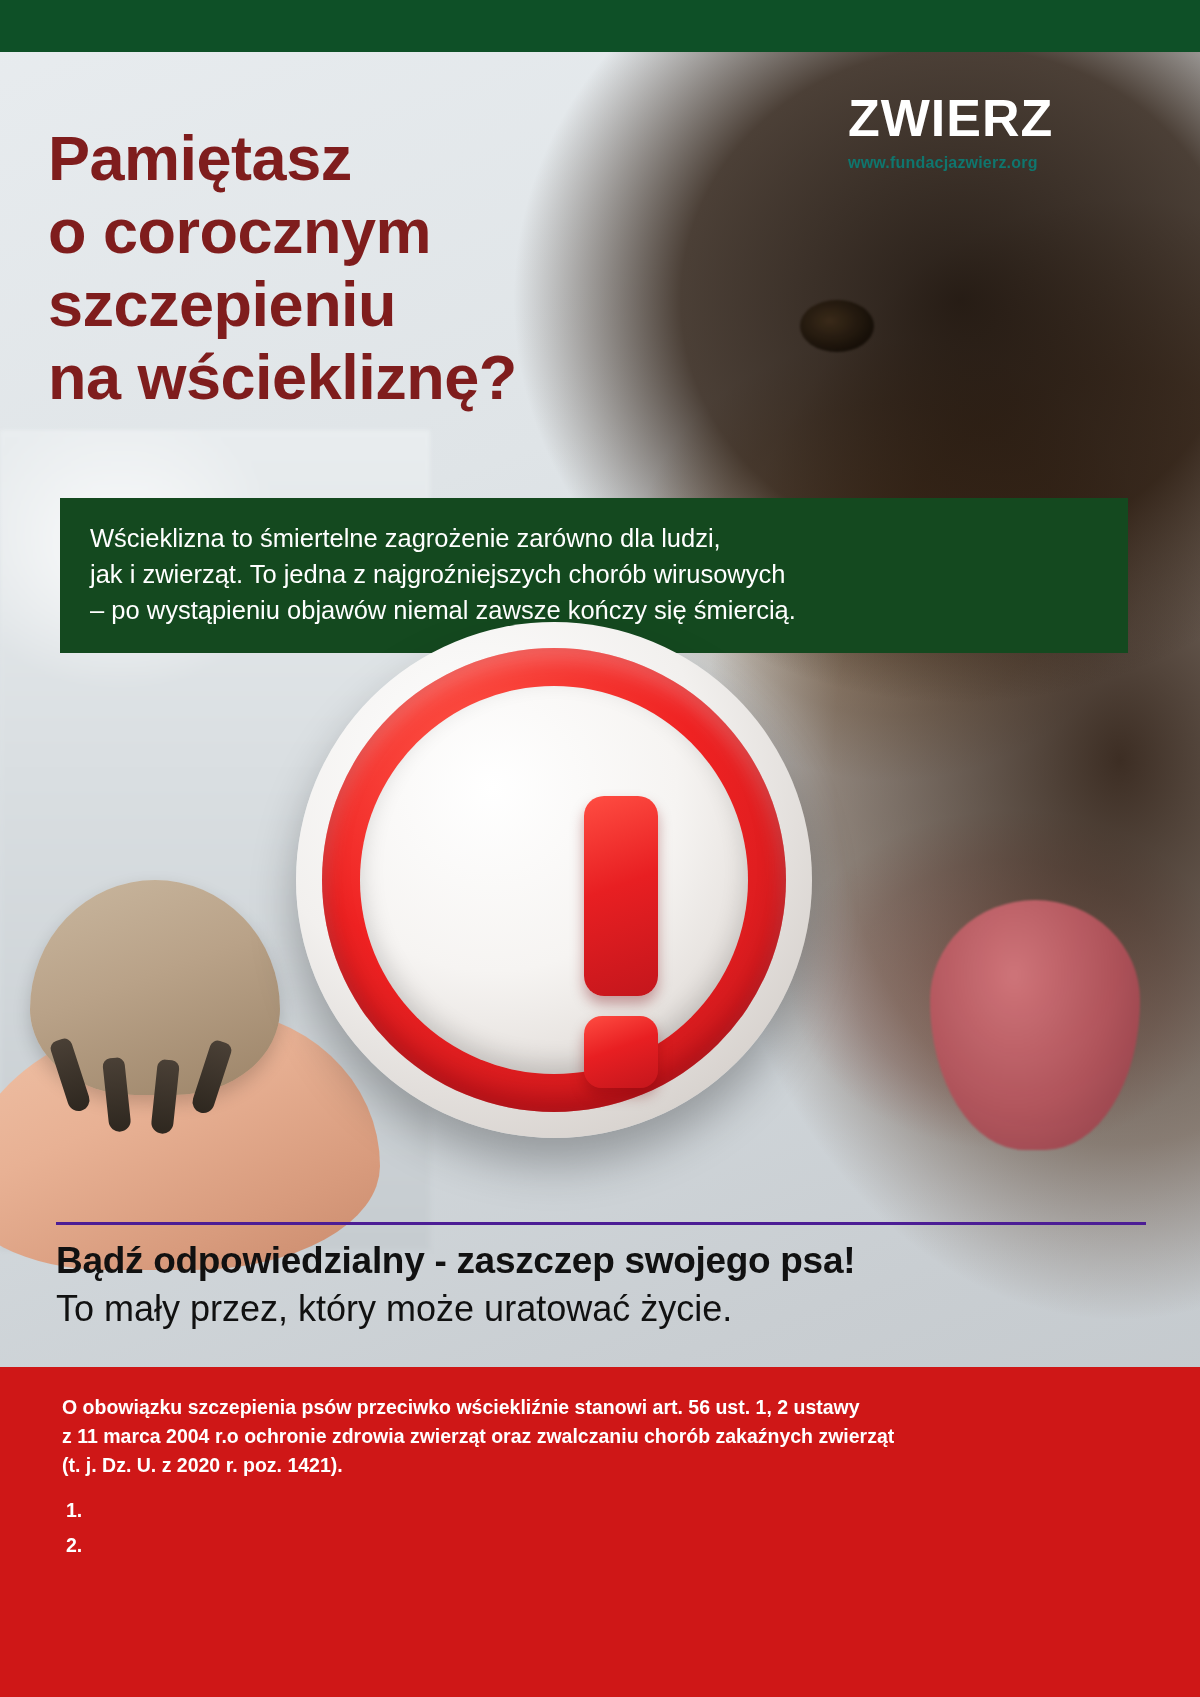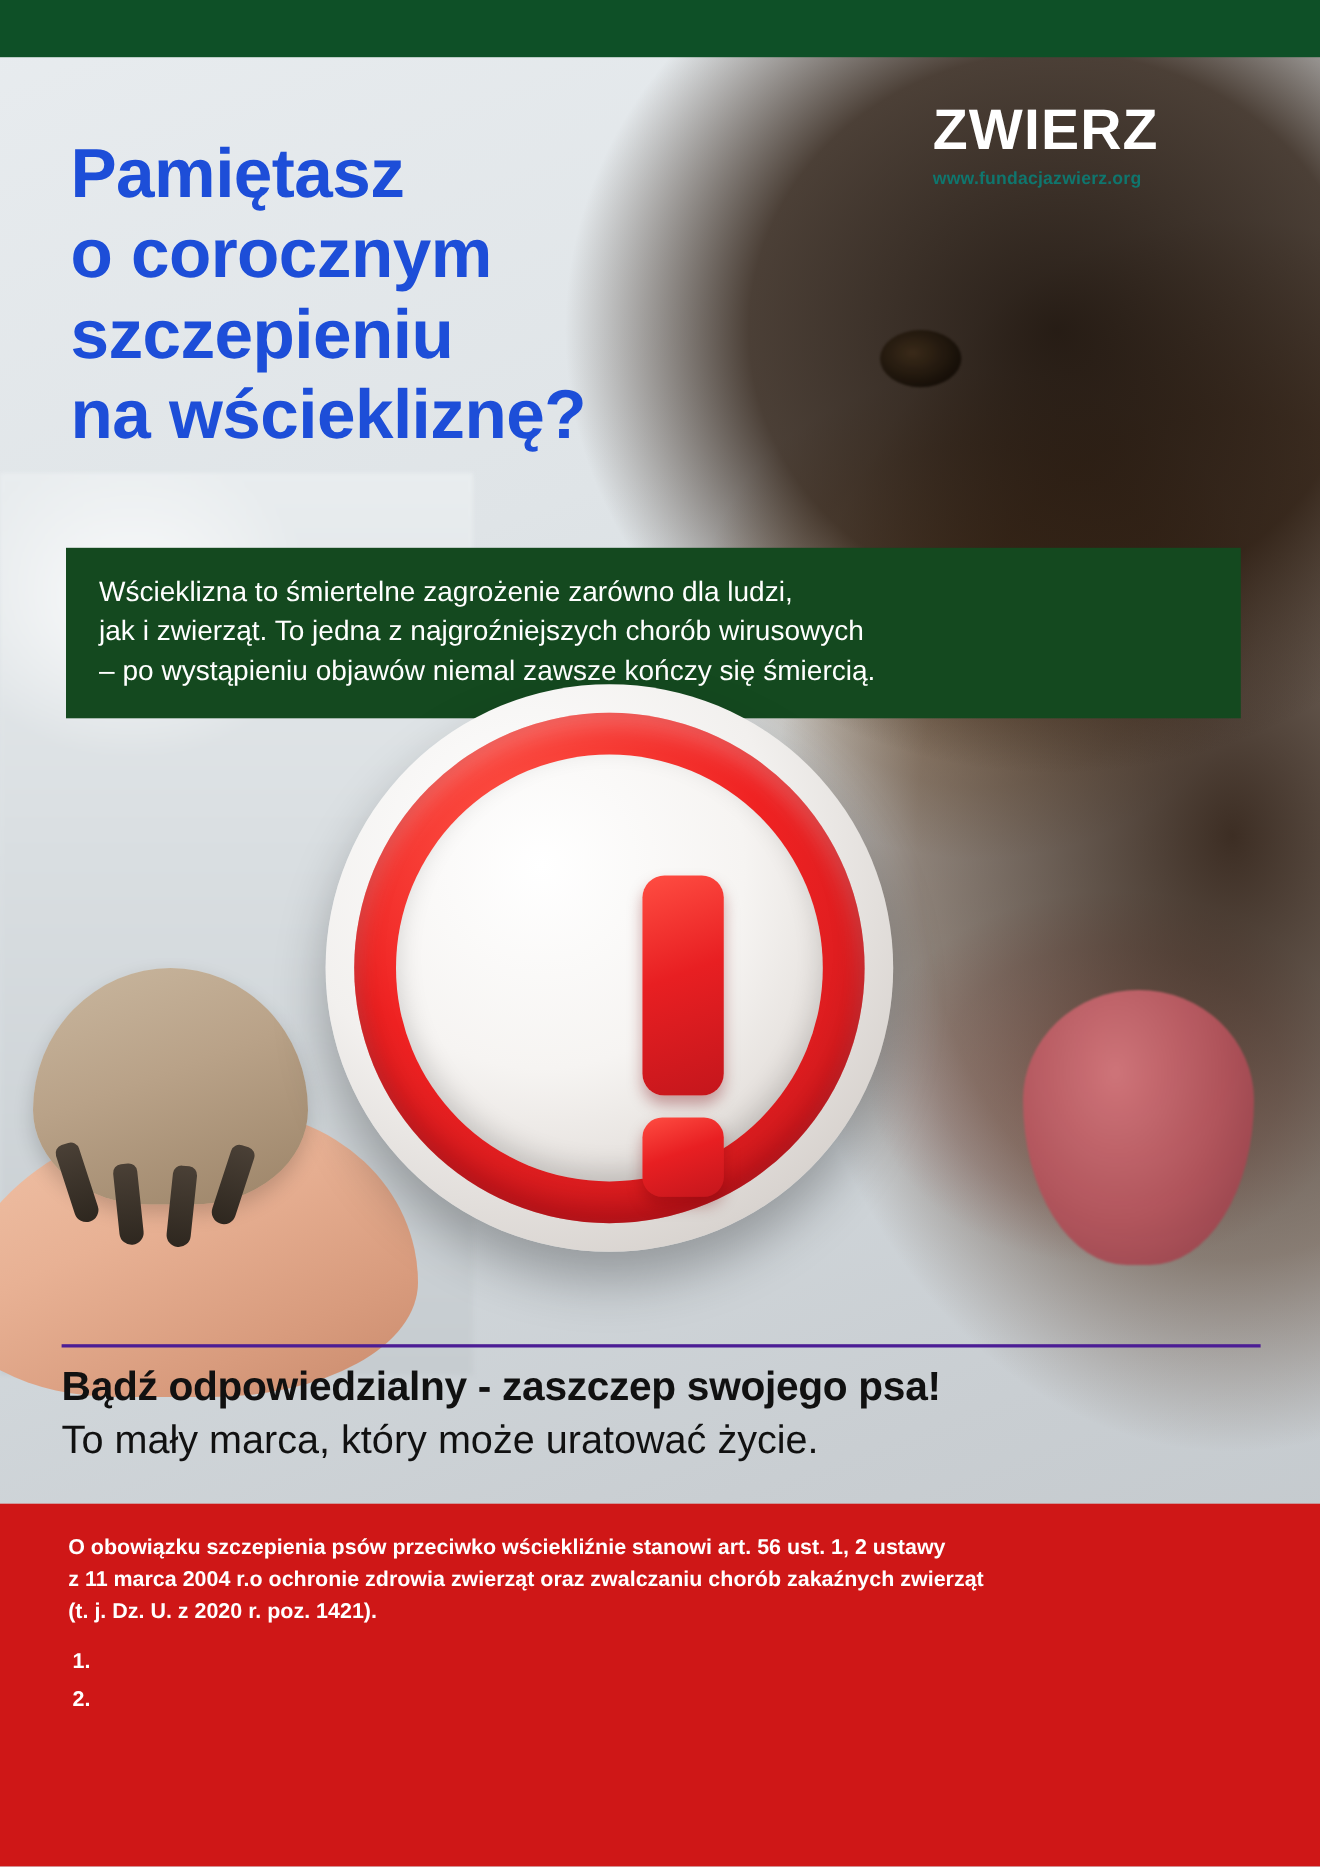--- a/index.html
+++ b/index.html
@@ -89,23 +89,23 @@
   .top-bar {
     position: absolute;
     left: 0; top: 0;
     width: 1200px; height: 52px;
     background: #0e5027;
   }
 
   
   .headline {
     position: absolute;
-    left: 64px; top: 80px;
+    left: 48px; top: 80px;
     width: 760px;
-    color: #1d4ed8;
+    color: #7f1d1d;
     font-size: 63px;
     line-height: 1.16;
     font-weight: 800;
     letter-spacing: -0.5px;
     white-space: pre-line;
   }
   .logo-block {
     position: absolute;
     right: 52px; top: 92px;
     width: 300px;
@@ -296,21 +296,21 @@
     <div class="badge-outer"></div>
     <div class="badge-red-ring"></div>
     <div class="badge-inner">
       <div class="excl-bar"></div>
       <div class="excl-dot"></div>
     </div>
   </div>
 
   <div class="cta">
     <div class="cta-line1">Bądź odpowiedzialny - zaszczep swojego psa!</div>
-    <div class="cta-line2">To mały marca, który może uratować życie.</div>
+    <div class="cta-line2">To mały przez, który może uratować życie.</div>
   </div>
 
   <div class="legal">
     <div class="legal-intro">O obowiązku szczepienia psów przeciwko wściekliźnie stanowi art. 56 ust. 1, 2 ustawy
 z 11 marca 2004 r.o ochronie zdrowia zwierząt oraz zwalczaniu chorób zakaźnych zwierząt
 (t. j. Dz. U. z 2020 r. poz. 1421).</div>
     <ol class="legal-list">
       <li class="legal-item">
         <span class="legal-num">1.</span>
       </li>

